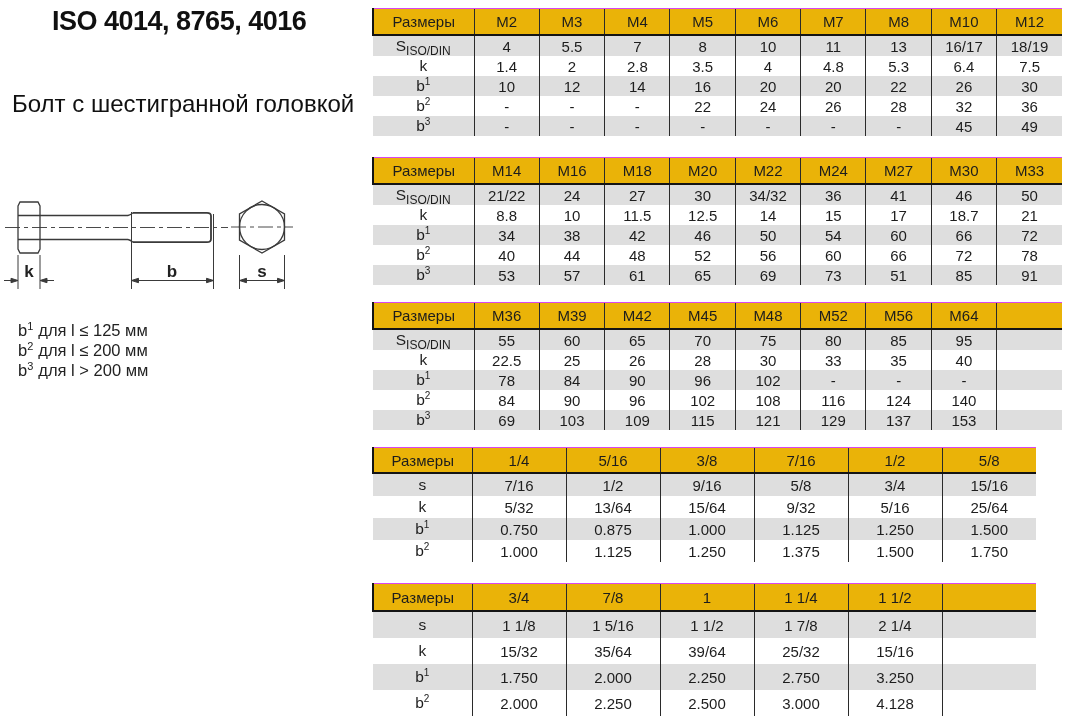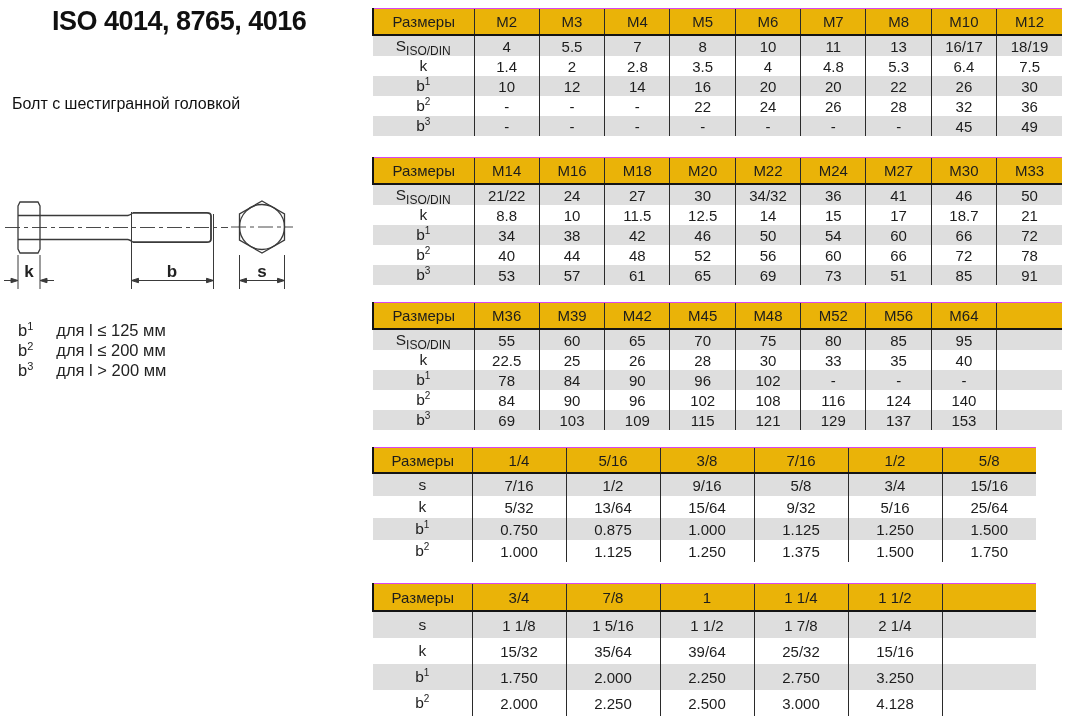--- a/index.html
+++ b/index.html
@@ -4,26 +4,26 @@
 <style>
   html,body{margin:0;padding:0;}
   body{
     width:1067px;height:720px;position:relative;background:#ffffff;
     font-family:"Liberation Sans","DejaVu Sans",sans-serif;color:#1d1d1d;
     overflow:hidden;
   }
   
   .titles{position:absolute;left:12px;top:6px;}
   .t-line{font-size:27px;font-weight:700;line-height:31px;letter-spacing:-0.5px;color:#101010;white-space:nowrap;margin-left:40px;}
-  .subtitle{position:absolute;left:12px;top:90px;font-size:16px;line-height:28px;color:#101010;}
+  .subtitle{position:absolute;left:12px;top:90px;font-size:24px;line-height:28px;color:#101010;}
   #drawing{position:absolute;left:0;top:160px;}
   #notes{position:absolute;left:18px;top:320px;font-size:16.5px;line-height:20px;color:#222;}
   #notes .note{white-space:nowrap;}
   #notes sup{font-size:11px;line-height:0;}
-  #notes .ntext{margin-left:23px;}
+  #notes .ntext{margin-left:5px;}
   
   .tbl{position:absolute;left:372px;}
   .tbl table{border-collapse:collapse;table-layout:fixed;width:100%;}
   .tbl th,.tbl td{
     text-align:center;vertical-align:middle;padding:0;margin:0;
     overflow:hidden;white-space:nowrap;font-size:15px;color:#1d1d1d;
   }
   .tbl thead th{
     background:#eab308;font-weight:400;
     border-top:1px solid #d946ef;border-bottom:2px solid #141414;

